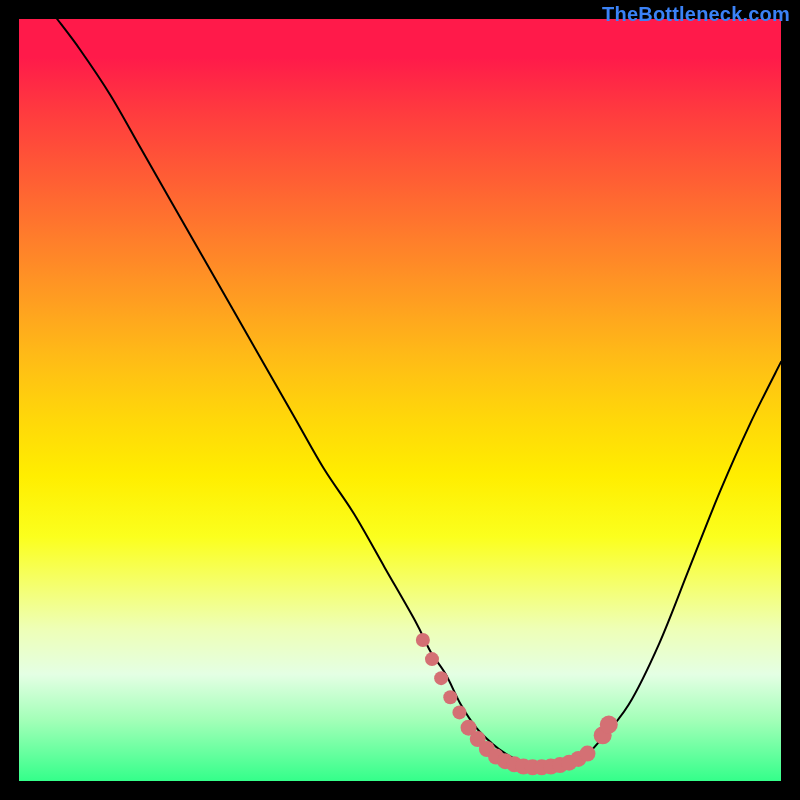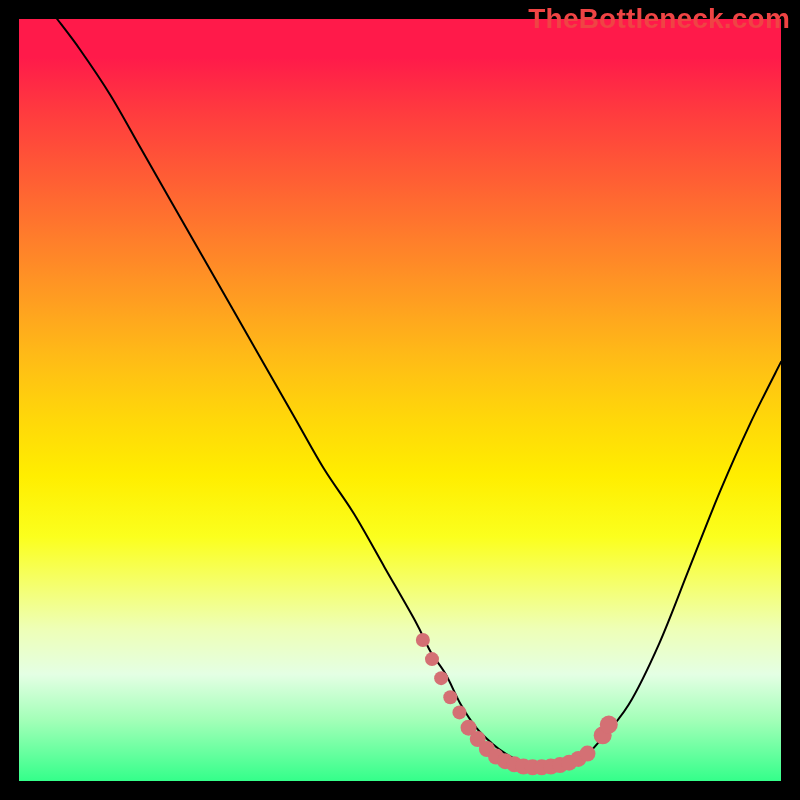--- a/index.html
+++ b/index.html
@@ -43,23 +43,23 @@
       #e4ffe4 86%,
       #a3ffb8 92%,
       #34ff8a 100%
     );
   }
   .watermark {
     position: absolute;
     top: 3px;
     right: 10px;
     font-family: Arial, Helvetica, sans-serif;
-    font-size: 28px;
+    font-size: 20px;
     font-weight: 600;
-    color: #ef4444;
+    color: #3b82f6;
     letter-spacing: 0.2px;
     user-select: none;
     margin-left: 23px;
   }
   svg.overlay {
     position: absolute;
     left: 0;
     top: 0;
     width: 762px;
     height: 762px;

